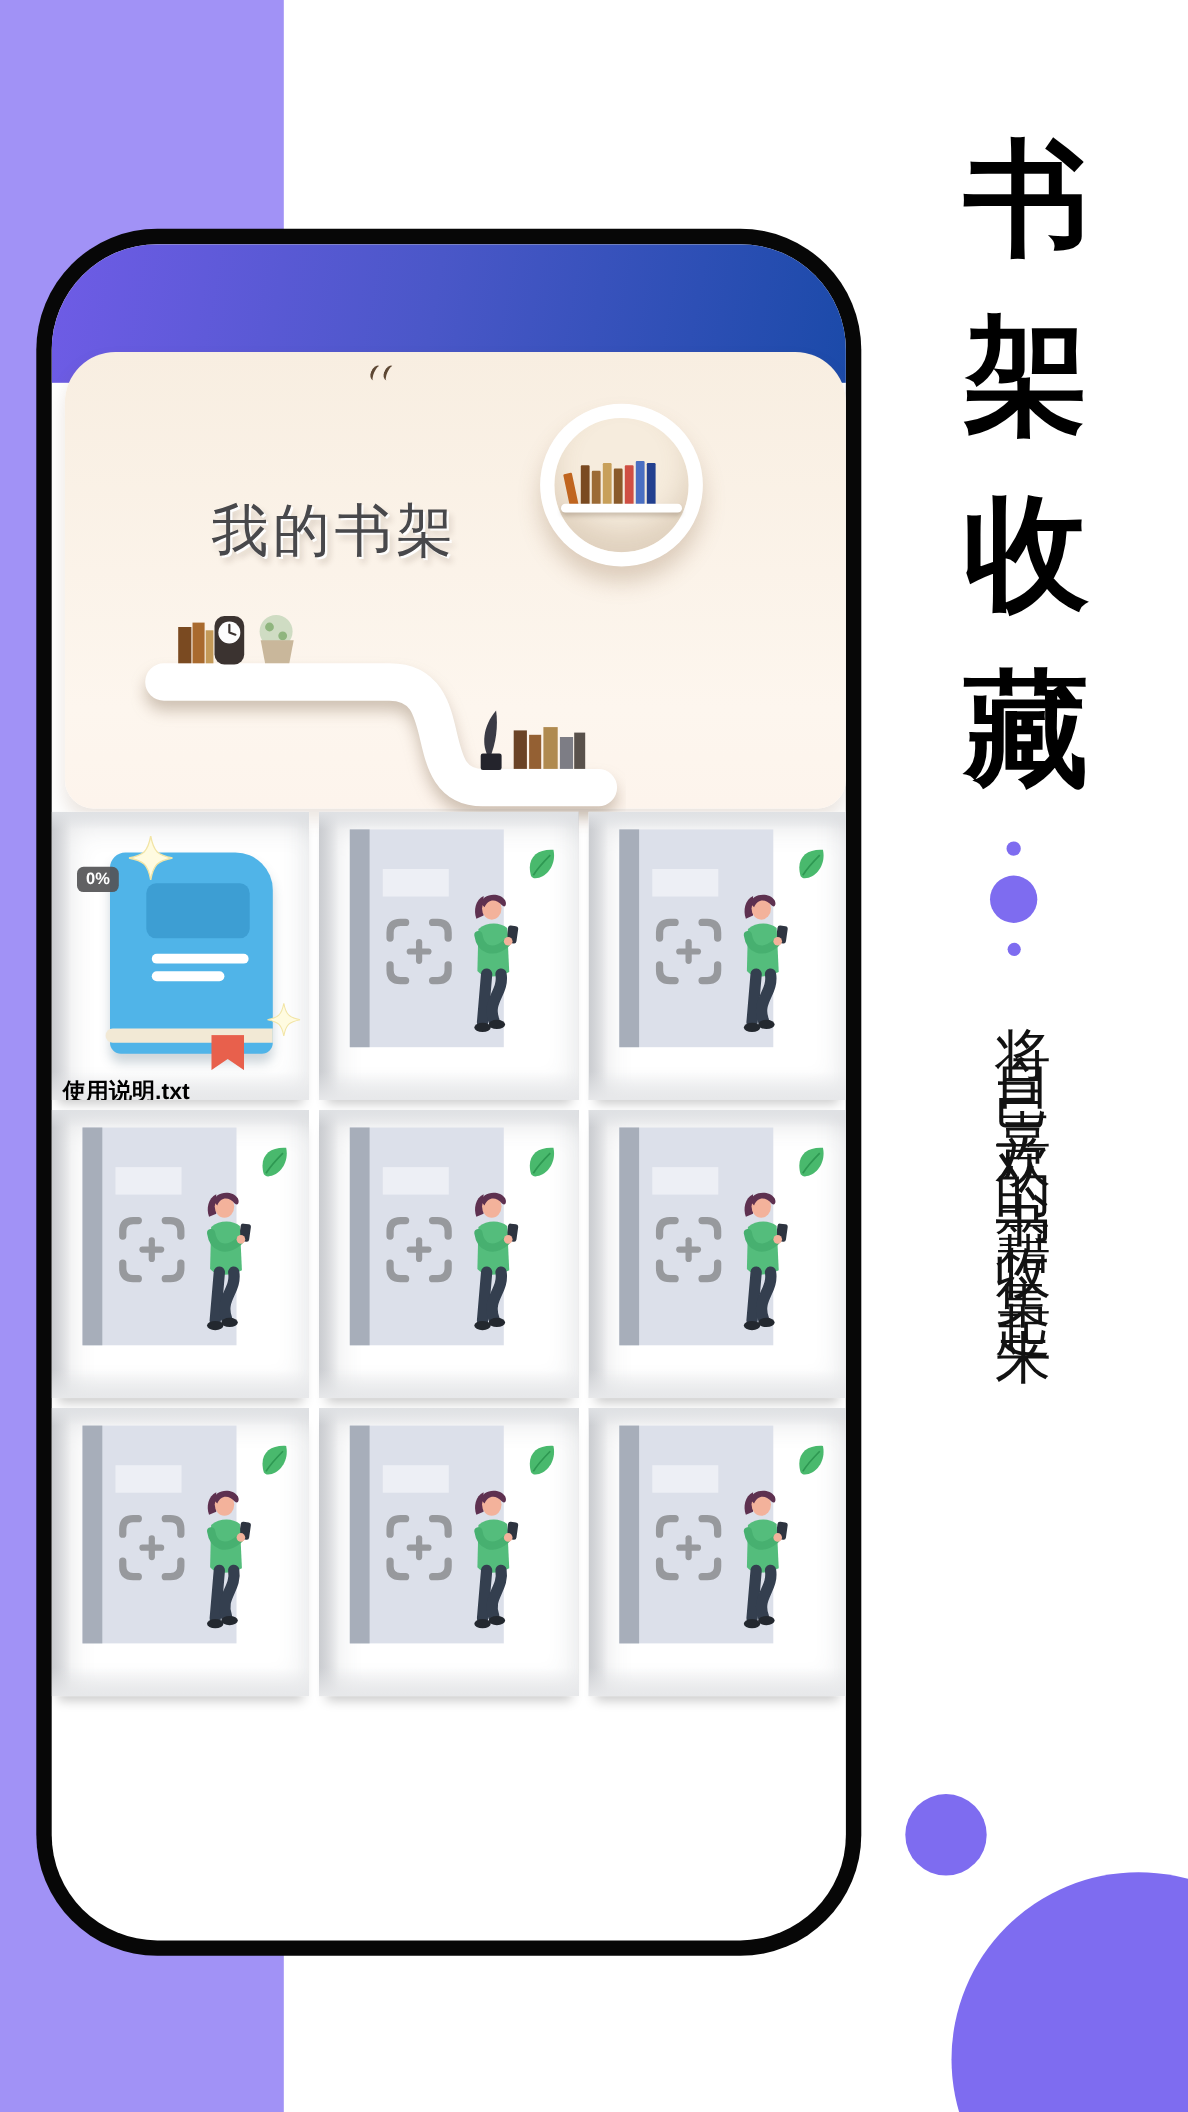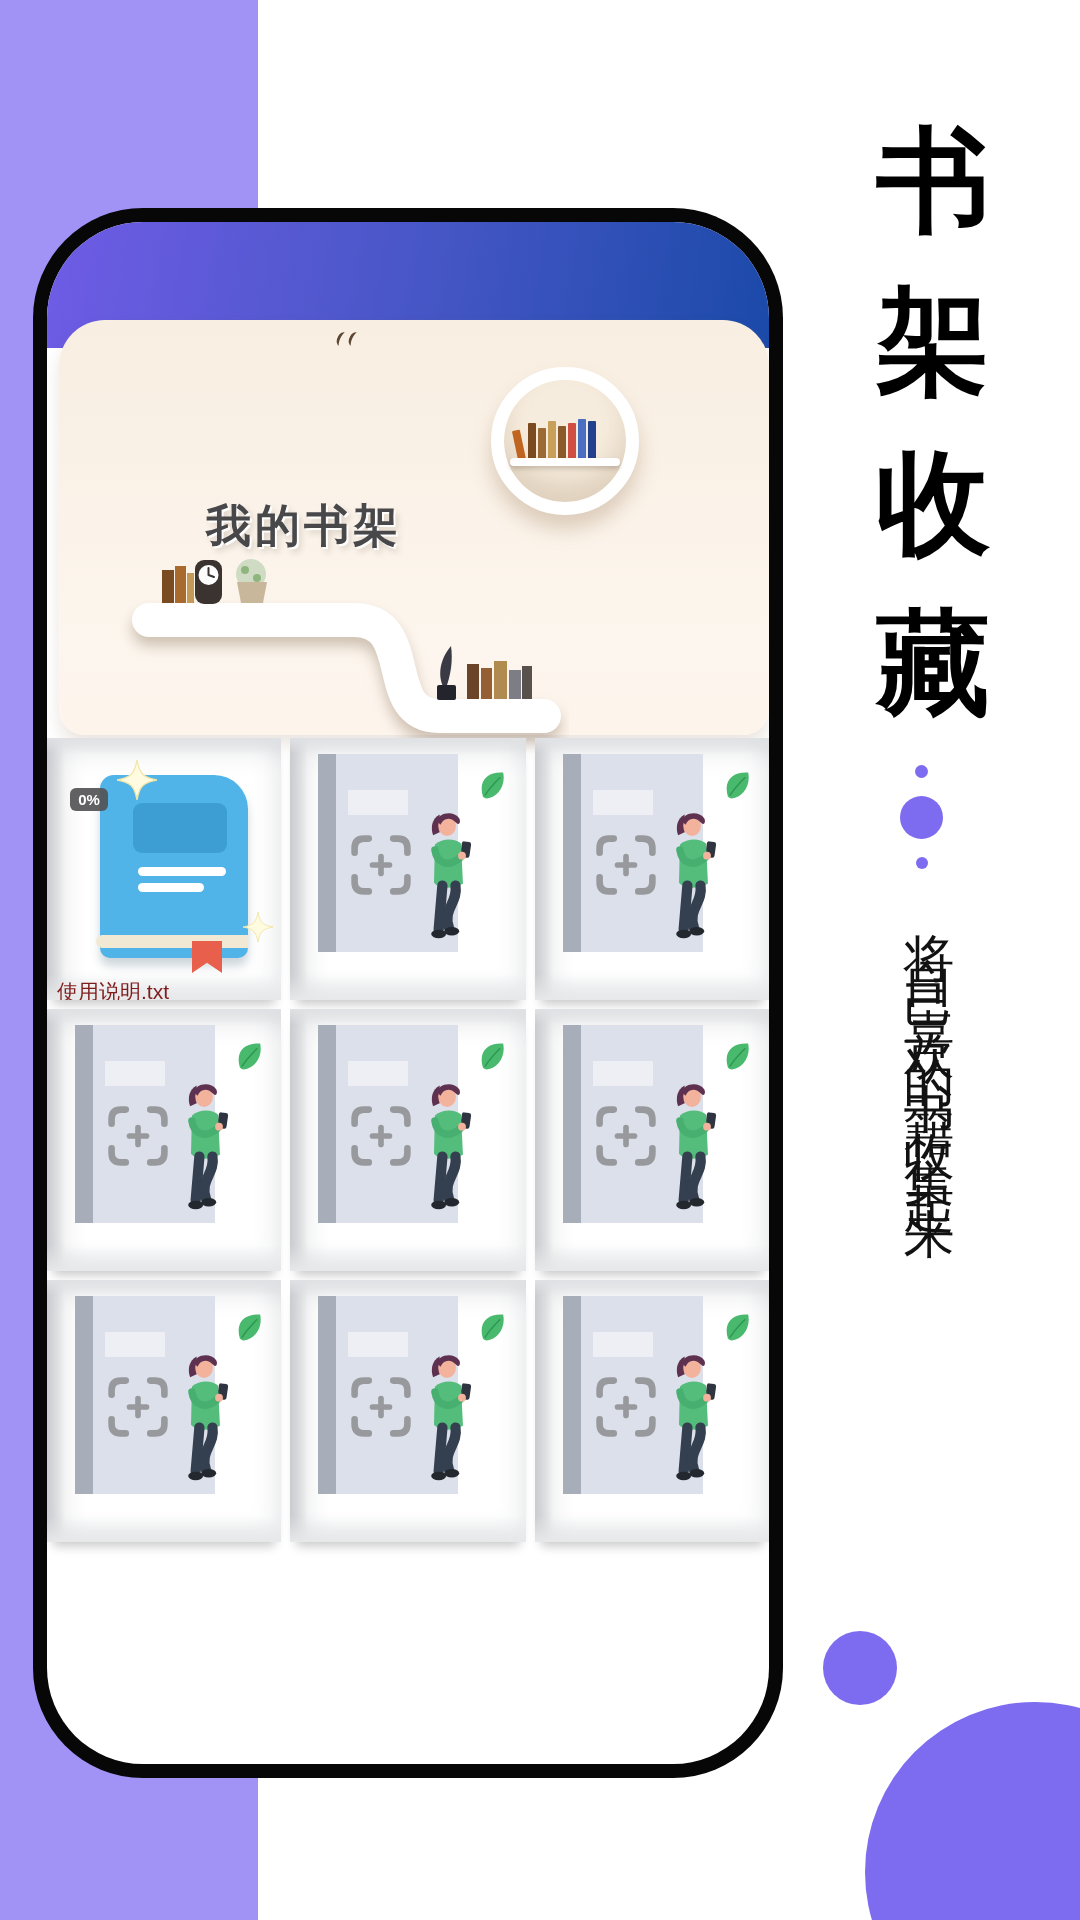--- a/index.html
+++ b/index.html
@@ -45,23 +45,22 @@
     background:linear-gradient(100deg,#6f5ce6 0%,#4a57c8 48%,#1b4aa9 100%);
   }
   .hero-panel{
     position:absolute;left:12px;top:98px;width:710px;height:415px;
     background:linear-gradient(180deg,#f8eee1 0%,#fdf6ee 78%,#fdf4ec 100%);
     border-radius:46px 46px 26px 26px;
     box-shadow:0 10px 16px rgba(130,95,60,.16);
   }
   .hero-title{
     position:absolute;left:60px;top:128px;width:370px;text-align:center;
-    font-size:45px;font-weight:700;color:#48484b;letter-spacing:4px;
+    font-size:52px;font-weight:400;color:#48484b;letter-spacing:4px;
     text-shadow:2px 2px 0 rgba(255,255,255,.95), 4px 5px 6px rgba(60,40,20,.18);
-    margin-top:48px;
   }
   .deco-quotes{position:absolute;left:278px;top:12px;width:34px;height:20px;}
   .deco-quotes i{
     position:absolute;top:0;width:8px;height:15px;border-left:3px solid #5d4733;
     border-radius:60% 0 0 60%;transform:rotate(24deg);
   }
   .deco-quotes i:nth-child(2){left:12px;}
 
   
   .wall-circle{
@@ -134,21 +133,21 @@
   .sparkle{position:absolute;}
   .sp1{left:70px;top:22px;width:40px;height:40px;}
   .sp2{left:196px;top:174px;width:30px;height:30px;}
   .badge{
     position:absolute;left:23px;top:50px;width:38px;height:23px;z-index:4;
     background:rgba(84,84,86,.92);border-radius:6px;color:#fff;
     font-size:15px;font-weight:700;display:flex;align-items:center;justify-content:center;
   }
   .file-label{
     position:absolute;left:10px;top:240px;z-index:4;
-    font-size:21px;font-weight:400;color:#7f1d1d;white-space:nowrap;
+    font-size:21px;font-weight:700;color:#000000;white-space:nowrap;
   }
 </style>
 </head>
 <body>
 
 <svg width="0" height="0" style="position:absolute">
   <defs>
     <g id="sym-person">
       <path d="M21,6 C13,10 11,20 14,28 L21,25 Z" fill="#5e3150"></path>
       <ellipse cx="29" cy="18" rx="9.5" ry="11" fill="#f3b29b"></ellipse>

